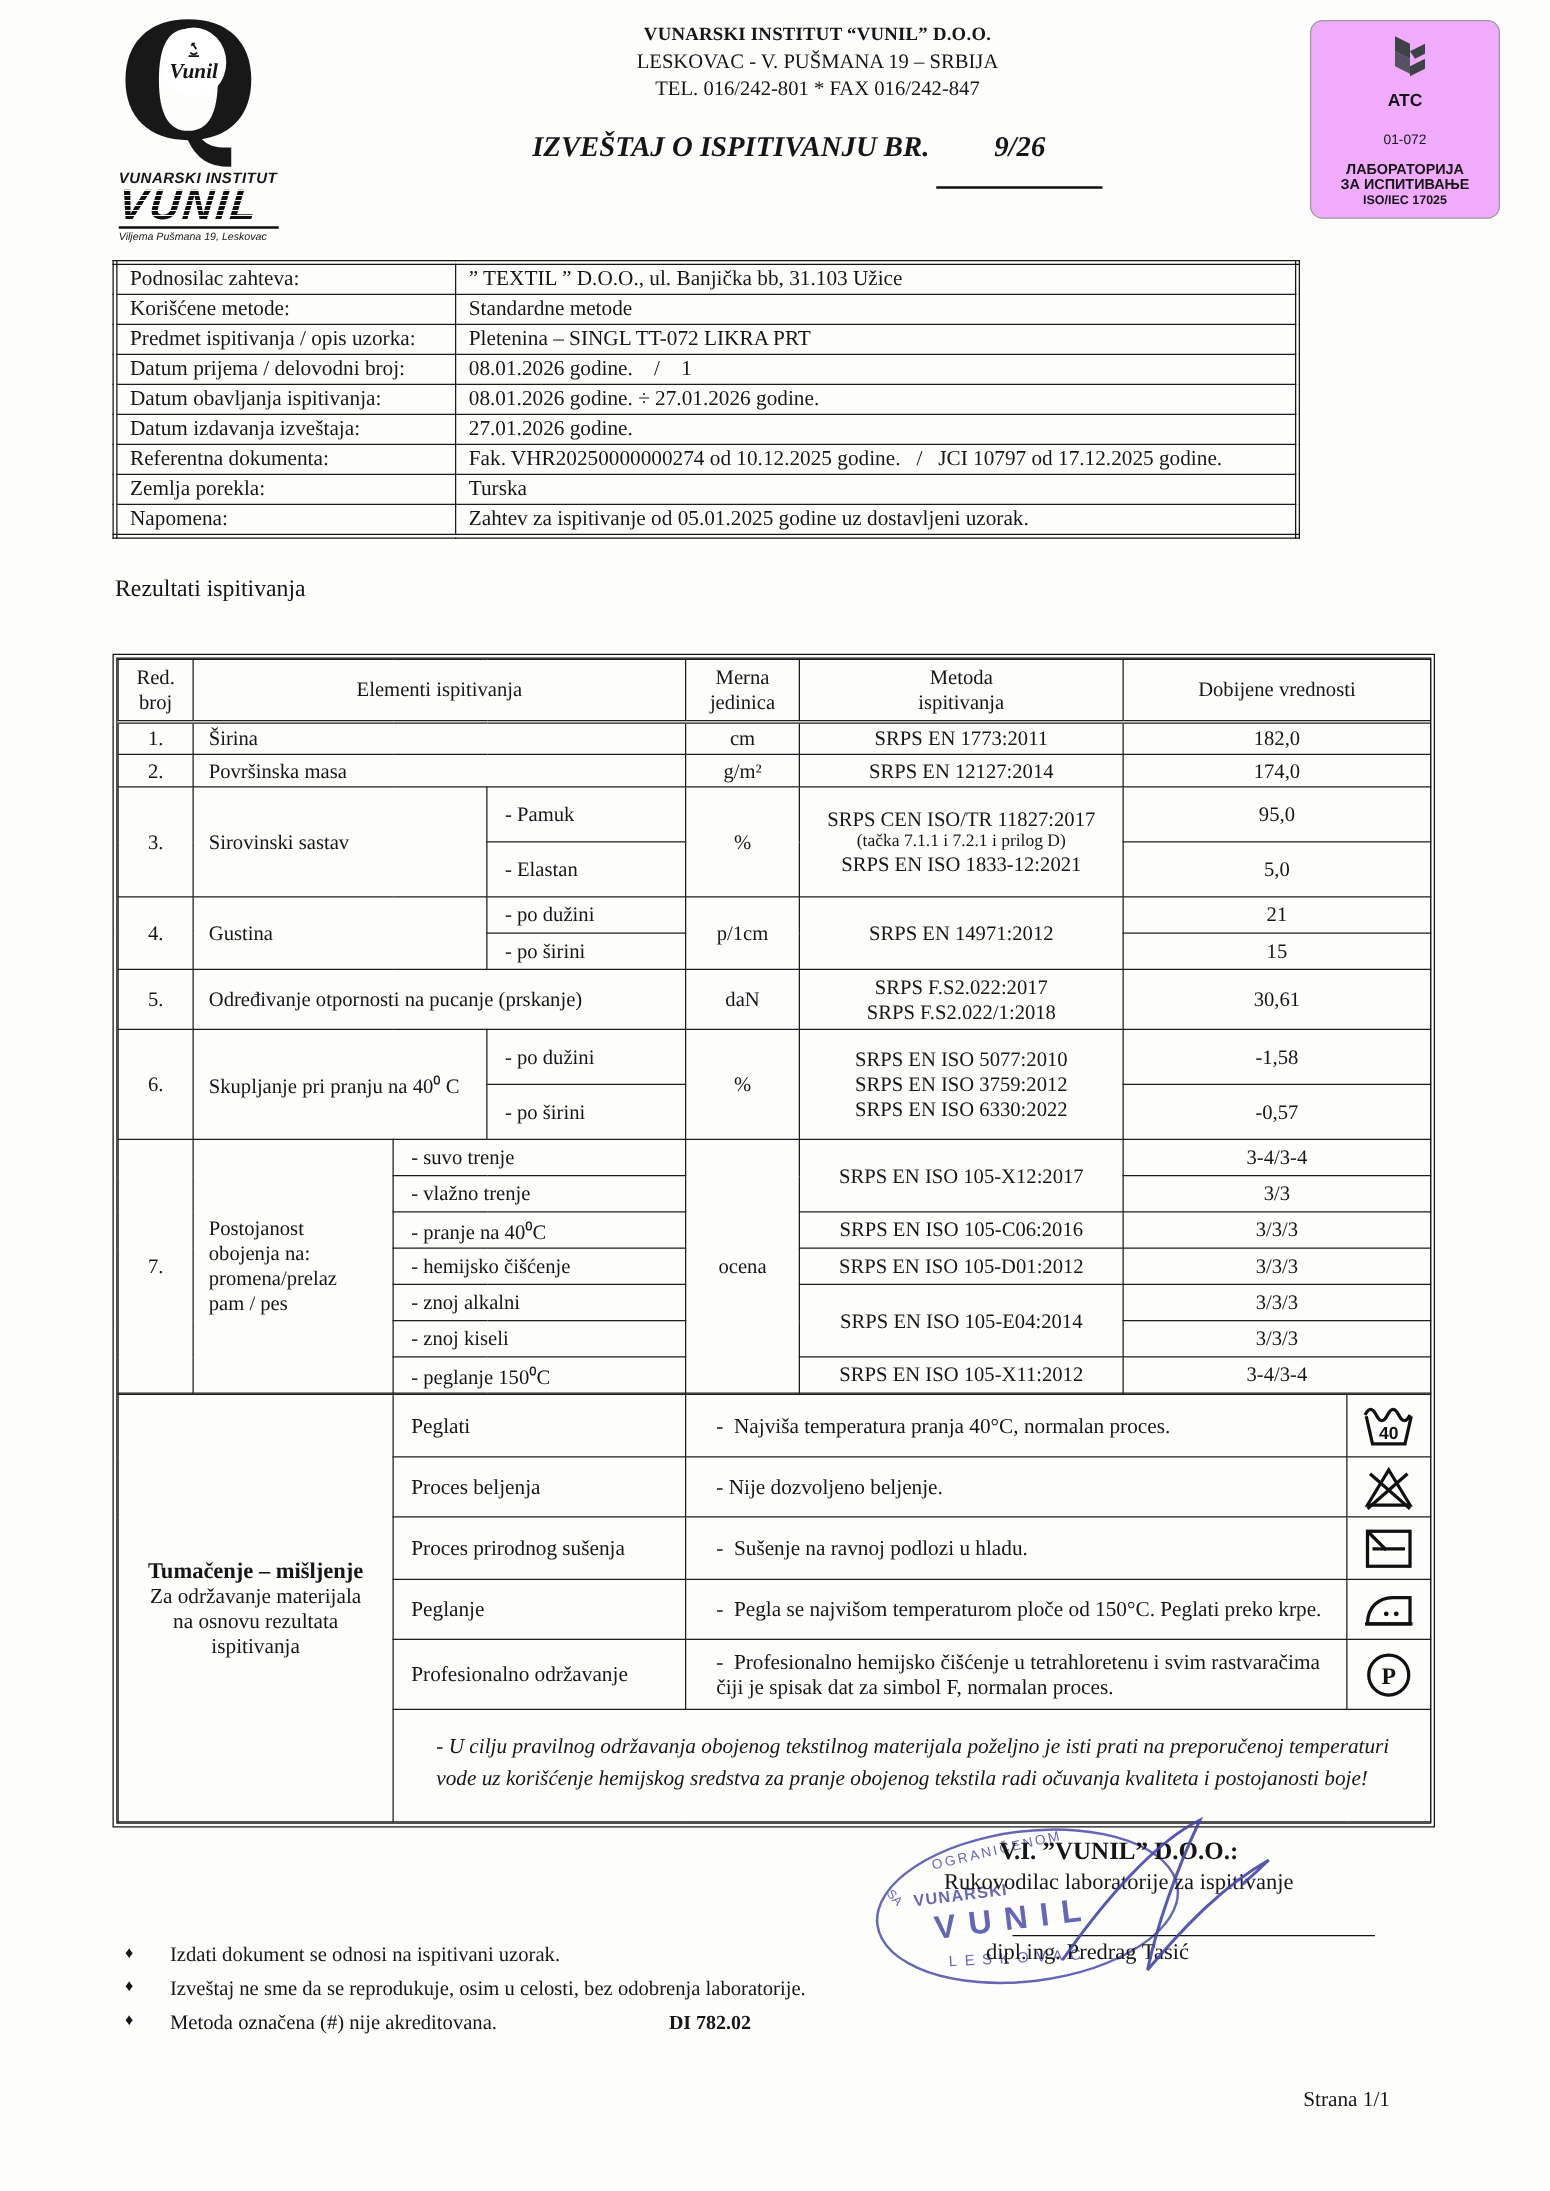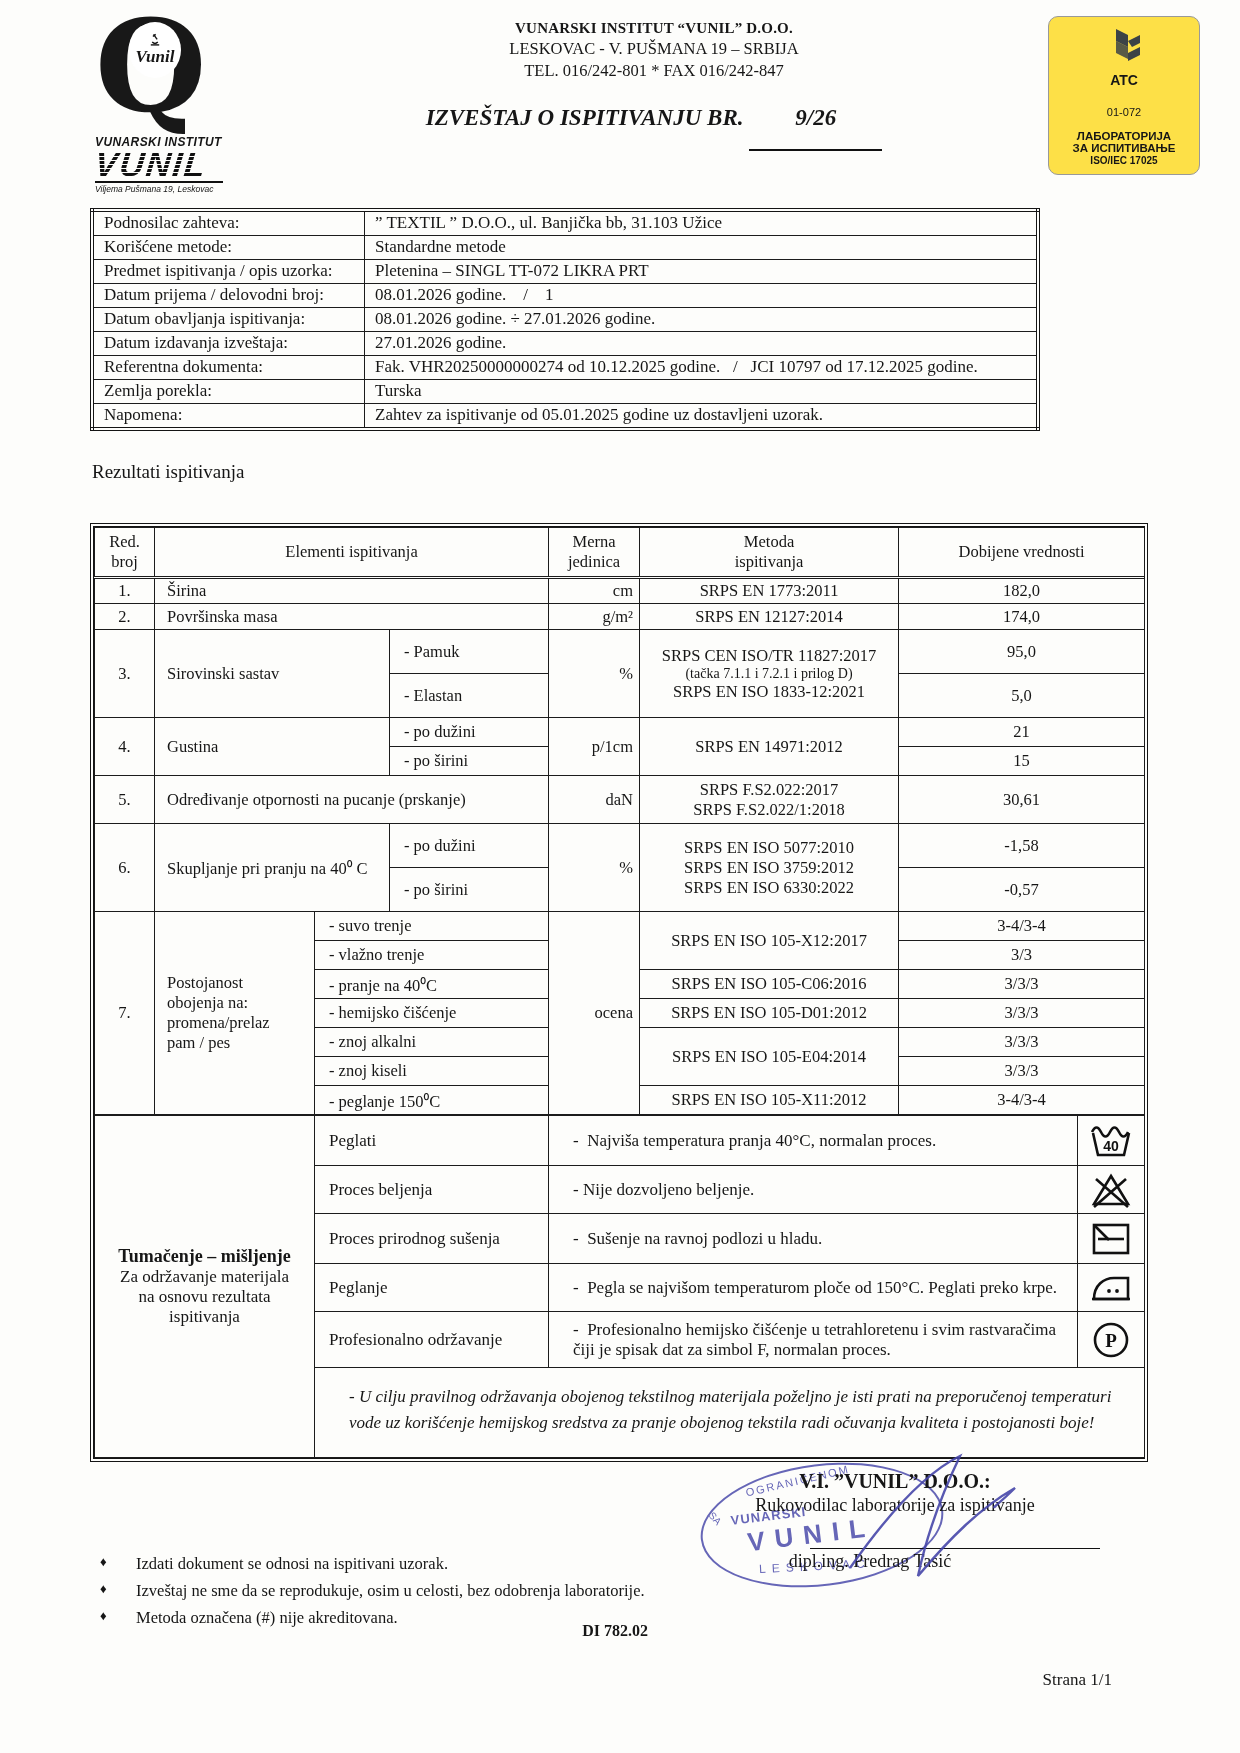--- a/index.html
+++ b/index.html
@@ -26,40 +26,40 @@
             background:repeating-linear-gradient(180deg,#101010 0 3px,#fdfdfb 3px 4px);
             -webkit-background-clip:text;background-clip:text;color:transparent;}
   .logo-addr{font-family:"Liberation Sans",sans-serif;font-style:italic;font-size:8.5px;border-top:2px solid #111;margin-top:2px;padding-top:1px;width:128px;}
   .center-col{flex:1;text-align:center;padding-top:4px;}
   .org-name{font-size:15px;font-weight:bold;letter-spacing:.2px;}
   .lab-line{font-size:16.5px;font-weight:bold;margin-top:2px;}
   .addr-line,.phone-line{font-size:16.5px;margin-top:2px;}
   .report-line{margin-top:24px;font-size:23px;font-weight:bold;font-style:italic;}
   .report-num{display:inline-block;min-width:105px;border-bottom:2px solid #111;padding:0 14px 18px 14px;text-align:center;}
   .badge-col{flex:0 0 152px;width:152px;margin-left:10px;}
-  .badge{border:1.5px solid #999;border-radius:10px;padding:10px 6px 8px 6px;text-align:center;background:#fde047;}
+  .badge{border:1.5px solid #999;border-radius:10px;padding:10px 6px 8px 6px;text-align:center;background:#f0abfc;}
   .badge svg{display:block;margin:0 auto;}
   .badge-name{font-family:"Liberation Sans",sans-serif;font-weight:bold;font-size:14px;margin-top:3px;}
   .badge-code{font-family:"Liberation Sans",sans-serif;font-size:11px;margin-top:18px;}
   .badge-l1,.badge-l2{font-family:"Liberation Sans",sans-serif;font-weight:bold;font-size:11.5px;}
   .badge-l1{margin-top:12px;}
   .badge-l3{font-family:"Liberation Sans",sans-serif;font-weight:bold;font-size:10px;margin-top:1px;}
   
   .info-table{border-collapse:collapse;margin:14px 0 0 90px;width:950px;border:4px double #141414;}
   .info-table td{border:1.6px solid #1c1c1c;font-size:17px;padding:1px 10px 2px 10px;vertical-align:top;}
   .info-table td.lbl{width:250px;}
   .results-heading{font-size:19px;font-weight:normal;margin:30px 0 0 92px;}
   .results-wrap{width:1050px;margin:40px 0 0 90px;border:4px double #141414;}
   table.results, table.care{border-collapse:collapse;width:100%;table-layout:fixed;}
   table.results td, table.results th{border:1.4px solid #1c1c1c;font-size:16.5px;font-weight:normal;padding:2px 6px;vertical-align:middle;}
   table.results th{padding:4px 6px;}
   table.results .c-num{text-align:center;}
   table.results .c-name{text-align:left;padding-left:12px;}
   table.results .c-sub{text-align:left;padding-left:14px;}
-  table.results .c-unit{text-align:right;}
+  table.results .c-unit{text-align:center;}
   table.results .c-met{text-align:center;}
   table.results .c-met .small{font-size:14px;}
   table.results .c-val{text-align:center;}
   table.results thead th{border-bottom:3px double #1c1c1c;}
   table.care td{border:1.4px solid #1c1c1c;font-size:17px;padding:4px 8px;vertical-align:middle;}
   table.care td.care-label{text-align:center;vertical-align:middle;padding:6px 10px;}
   .care-label .t1{font-weight:bold;font-size:18px;}
   .care-label .t2{font-size:17px;}
   table.care td.care-name{padding-left:14px;}
   table.care td.care-desc{padding-left:24px;}
@@ -79,21 +79,21 @@
   .stamp span{position:absolute;}
   .stamp .arc-top{top:6px;left:48px;font-size:11px;letter-spacing:2px;transform:rotate(-6deg);}
   .stamp .arc-left{top:34px;left:8px;font-size:10px;transform:rotate(55deg);}
   .stamp .row1{top:36px;left:30px;font-size:13px;font-weight:bold;letter-spacing:1px;}
   .stamp .brand{top:52px;left:44px;font-size:26px;font-weight:bold;letter-spacing:10px;}
   .stamp .row3{top:92px;left:52px;font-size:12px;letter-spacing:6px;transform:rotate(4deg);}
   .squiggle{position:absolute;left:830px;top:-14px;z-index:3;}
   .notes{position:absolute;left:100px;top:92px;font-size:16.5px;}
   .note-item{margin-bottom:7px;display:flex;}
   .note-bullet{width:14px;margin-right:22px;font-size:13px;}
-  .doc-code{position:absolute;left:488px;top:160px;width:160px;text-align:right;font-size:16px;font-weight:bold;}
+  .doc-code{position:absolute;left:488px;top:148px;width:160px;text-align:center;font-size:16px;font-weight:bold;}
   .page-num{position:absolute;right:128px;top:208px;font-size:17px;}
 </style>
 </head>
 <body>
 
 <div class="page">
 
   <div class="header-row">
     <div class="logo-col">
       <div class="qlogo">

